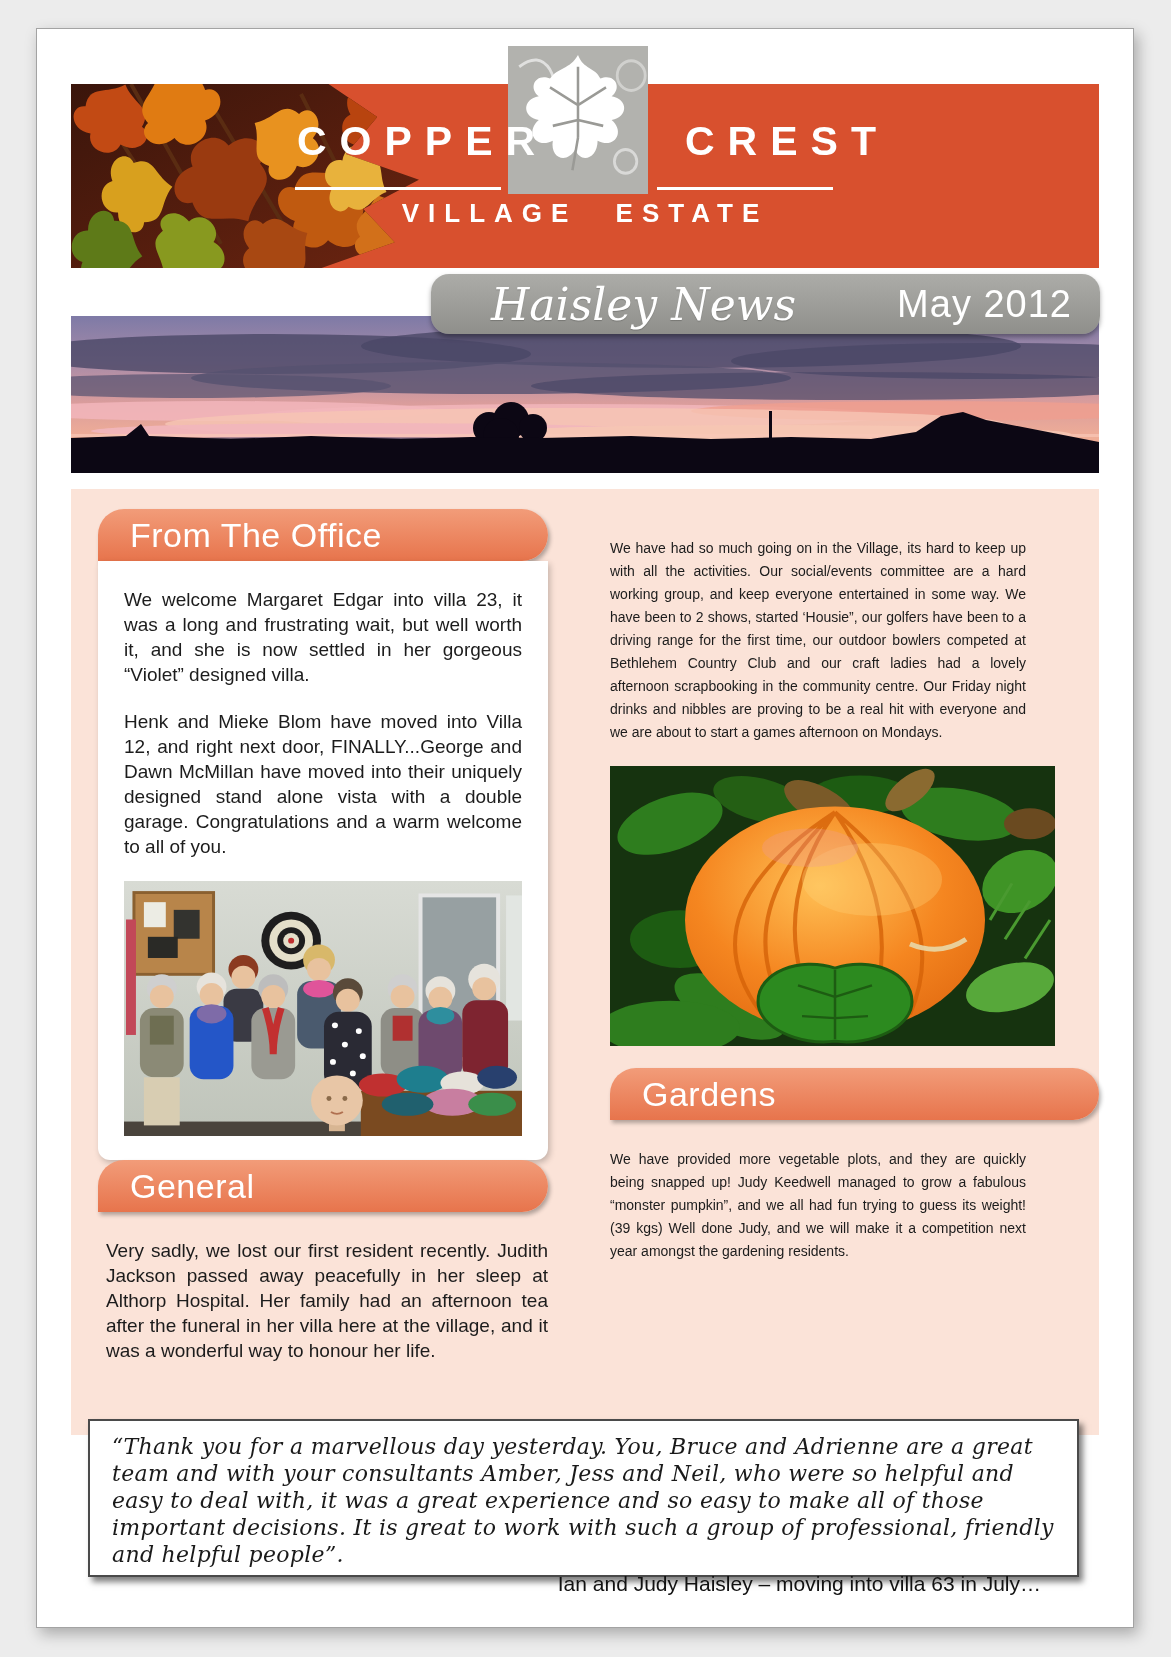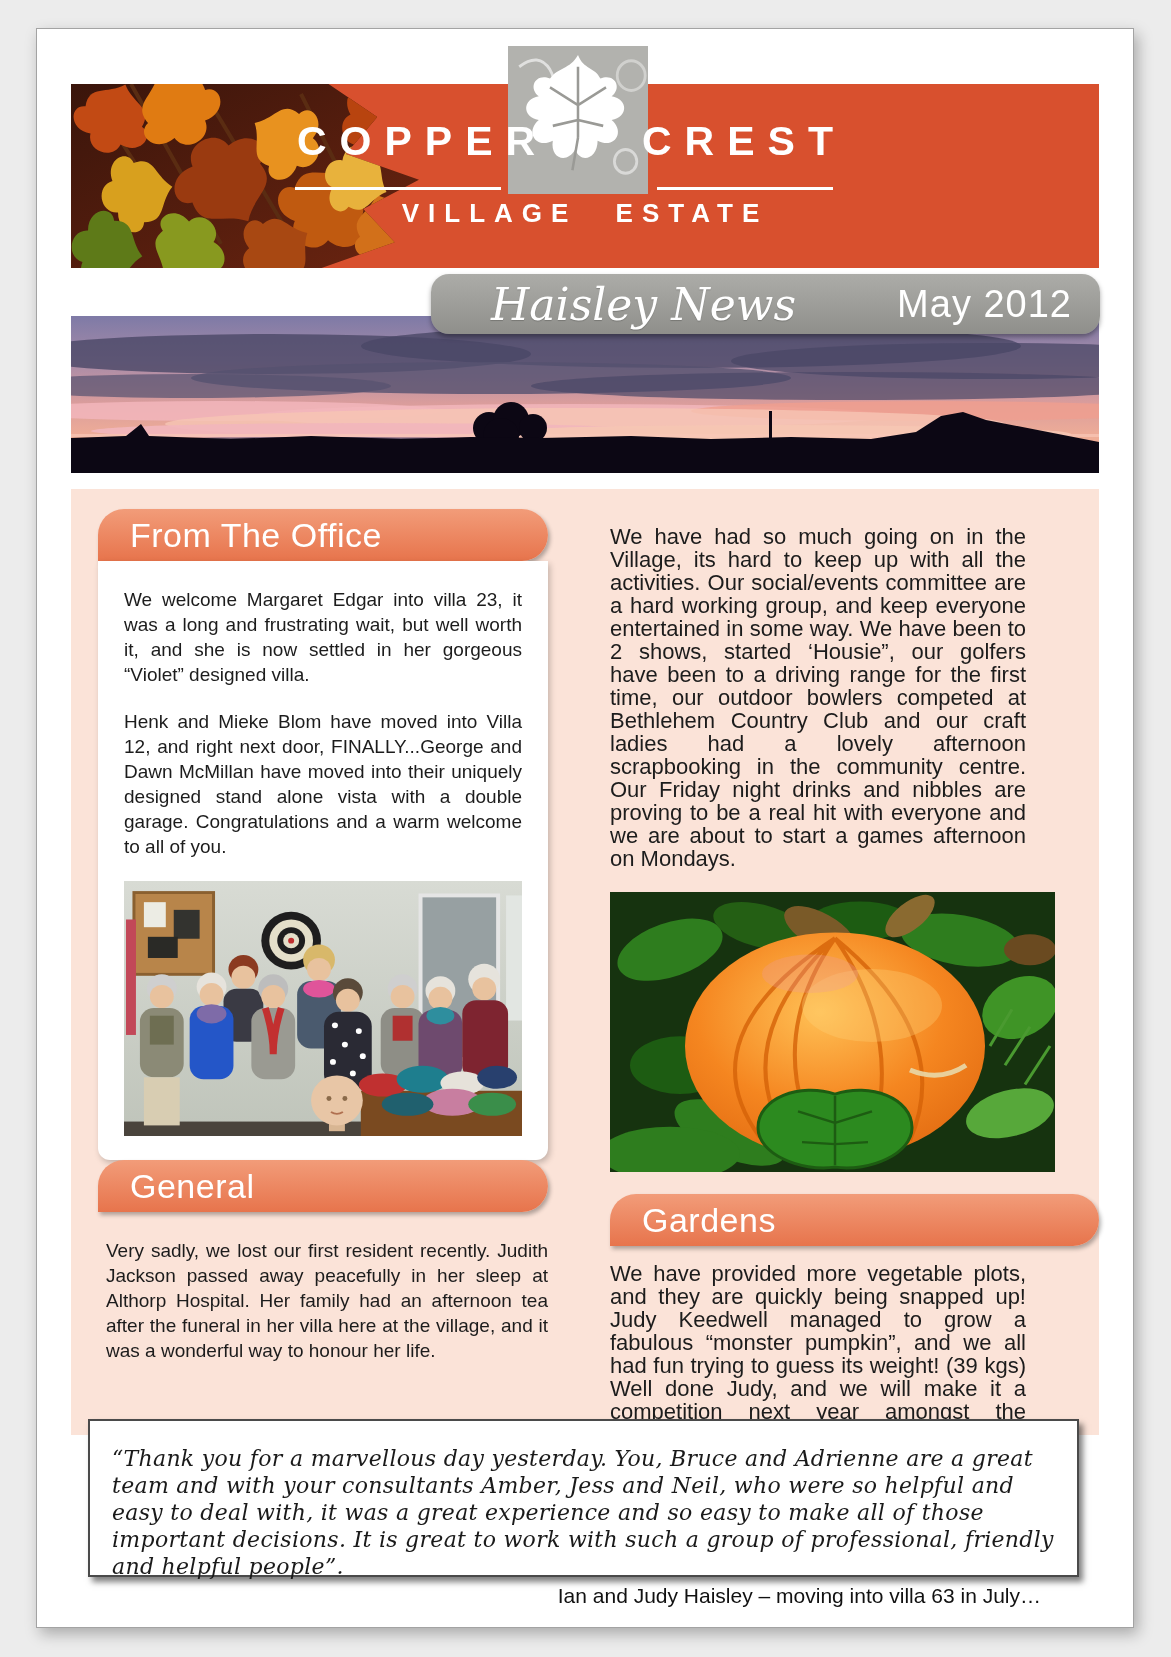--- a/index.html
+++ b/index.html
@@ -11,21 +11,21 @@
   body{background:var(--page-bg);font-family:"Liberation Sans",sans-serif;}
   .stage{position:relative;width:1171px;height:1657px;background:var(--page-bg);overflow:hidden;}
   .sheet{position:absolute;left:36px;top:28px;width:1098px;height:1600px;background:#fff;
          border:1px solid #a3a3a3;box-shadow:4px 6px 14px rgba(0,0,0,.28);}
   
   .masthead{position:absolute;left:34px;top:55px;width:1028px;height:184px;background:var(--masthead-orange);}
   .leaves{position:absolute;left:0;top:0;width:348px;height:184px;
           clip-path:polygon(0 0,74% 0,88% 18%,79% 38%,100% 52%,84% 68%,93% 86%,72% 100%,0 100%);}
   .logo-box{position:absolute;left:437px;top:-38px;width:140px;height:148px;background:var(--logo-grey);}
   .brand{position:absolute;top:34px;color:#fff;font-size:41px;font-weight:bold;letter-spacing:13px;white-space:nowrap;}
-  .brand.left{left:226px;} .brand.right{left:571px;text-align:center;}
+  .brand.left{left:226px;} .brand.right{left:614px;text-align:center;}
   .rule{position:absolute;top:103px;height:3px;background:#fff;}
   .rule.left{left:224px;width:206px;} .rule.right{left:586px;width:176px;}
   .mast-sub{position:absolute;left:0;right:0;top:114px;text-align:center;color:#fff;
             font-size:26px;font-weight:bold;letter-spacing:9px;word-spacing:22px;}
   
   .newsbar{position:absolute;left:394px;top:245px;width:669px;height:60px;border-radius:18px;
            background:linear-gradient(var(--banner-grey-top),var(--banner-grey-bottom));
            box-shadow:0 3px 5px rgba(0,0,0,.35);z-index:3;display:flex;align-items:center;}
   .newsbar .script{font-family:"DejaVu Serif",serif;font-style:italic;font-size:44px;color:#fff;
                    margin-left:60px;text-shadow:0 1px 1px rgba(0,0,0,.2);}
@@ -39,25 +39,25 @@
   .sec-header{height:52px;border-radius:26px 26px 26px 0;
               background:linear-gradient(var(--section-coral-top),var(--section-coral-bottom));
               box-shadow:2px 3px 4px rgba(0,0,0,.3);display:flex;align-items:center;}
   .sec-header span{color:#fff;font-size:34px;letter-spacing:.5px;margin-left:32px;}
   .card{background:#fff;border-radius:0 0 12px 12px;box-shadow:2px 3px 6px rgba(0,0,0,.22);
         padding:26px 26px 24px 26px;}
   .card p{font-size:19px;line-height:25px;text-align:justify;color:#1c1c1c;}
   .card p + p{margin-top:22px;}
   .photo{display:block;margin-top:22px;}
   .plain{font-size:19px;line-height:25px;text-align:justify;color:#1c1c1c;margin-top:26px;padding-left:8px;}
-  .col.right .plain{font-size:22px;line-height:23px;width:416px;padding-left:0;margin-top:16px;}
+  .col.right .plain{font-size:14px;line-height:23px;width:416px;padding-left:0;margin-top:28px;}
   .sec-header.general{text-align:right;} .sec-header.gardens{margin-top:22px;}
   
   .quote-box{position:absolute;left:17px;top:930px;width:991px;height:158px;background:#fff;
-             border:2px solid #4a4a4a;box-shadow:4px 5px 6px rgba(0,0,0,.5);padding:24px 22px 8px 22px;}
+             border:2px solid #4a4a4a;box-shadow:4px 5px 6px rgba(0,0,0,.5);padding:12px 22px 8px 22px;}
   .quote-box .hand{font-family:"DejaVu Serif",serif;font-style:italic;font-size:22px;line-height:27px;
                    color:#1a1a1a;letter-spacing:.3px;}
   .quote-box .attr{text-align:right;font-size:21px;color:#111;margin-top:4px;padding-right:14px;}
 </style>
 </head>
 <body>
 
 <div class="stage">
   <div class="sheet">
 

